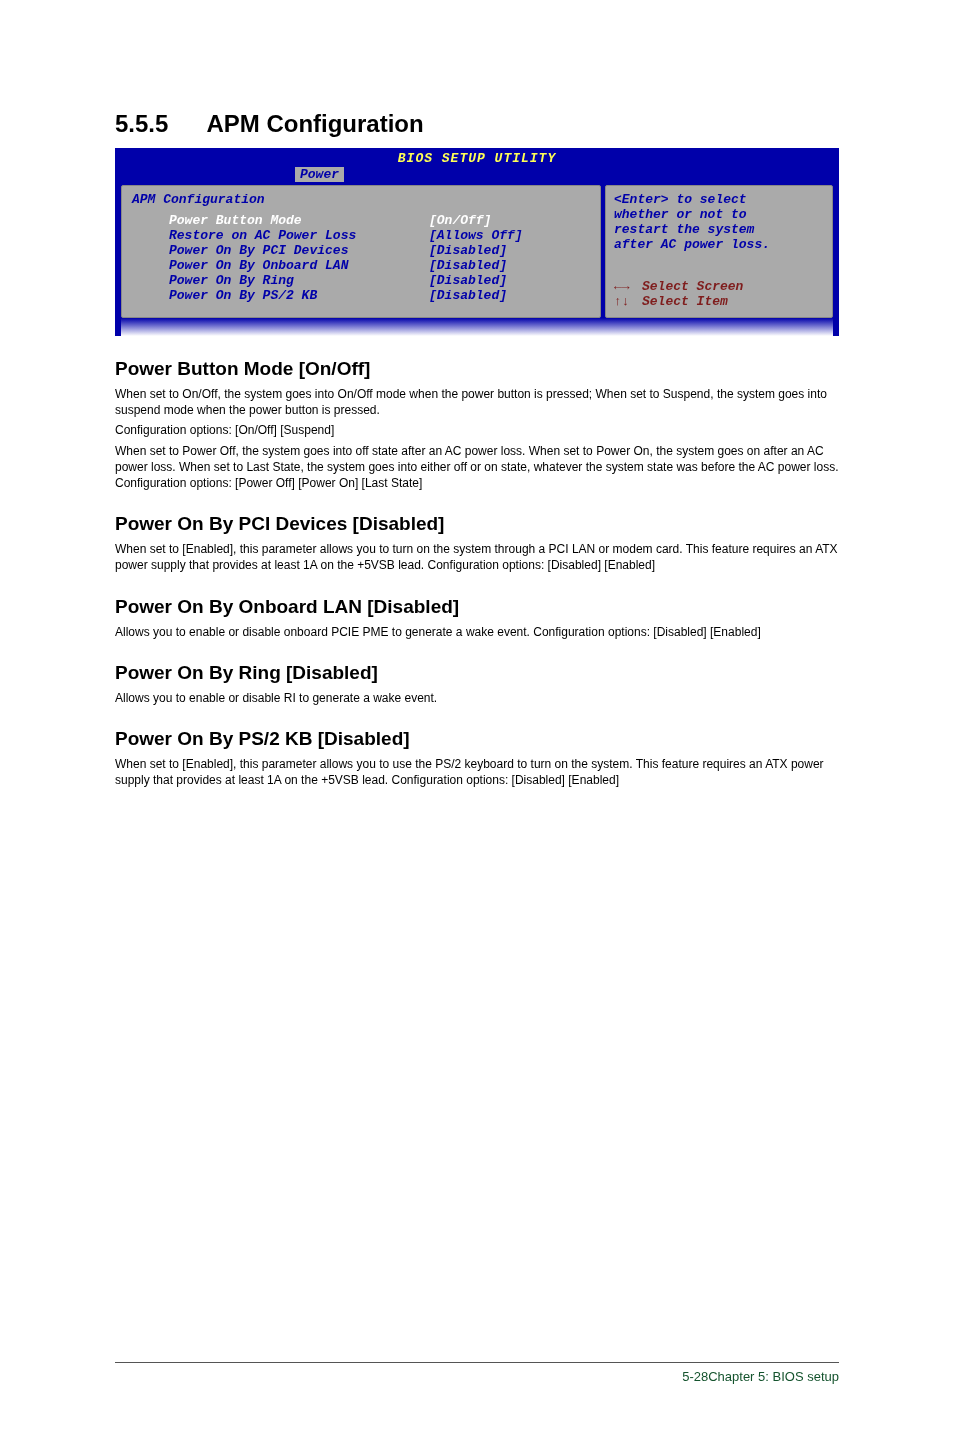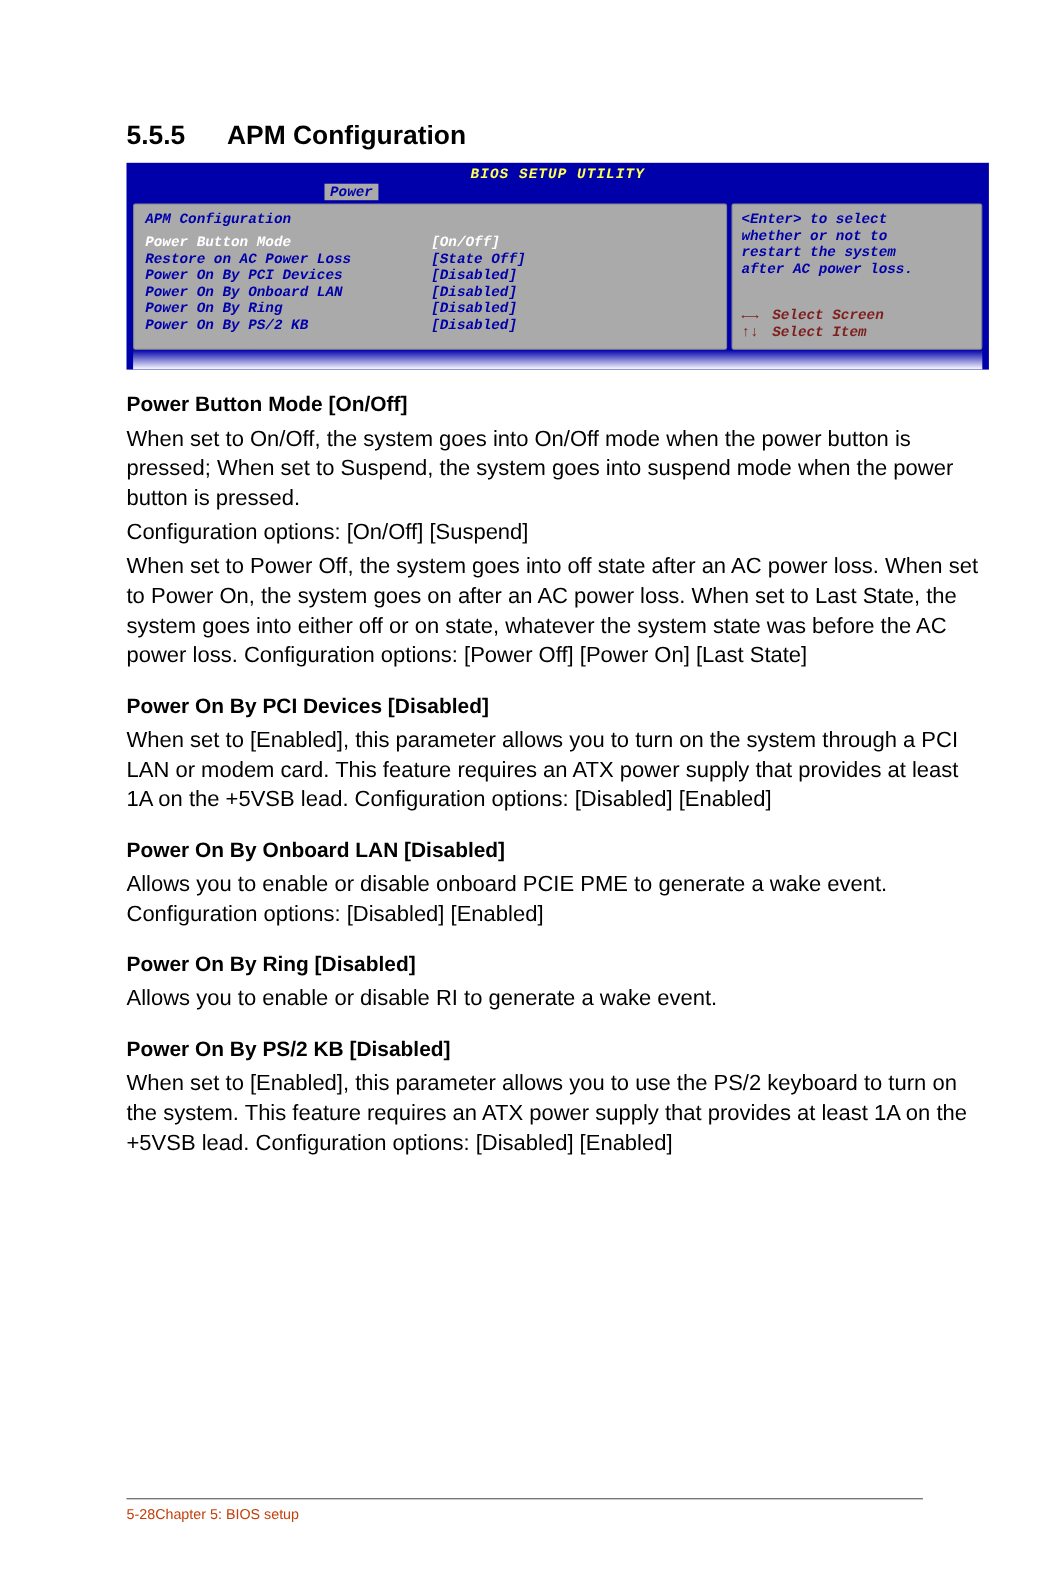--- a/index.html
+++ b/index.html
@@ -6,21 +6,21 @@
     margin: 0;
     padding: 0;
     background: #fff;
     font-family: Arial, Helvetica, sans-serif;
     color: #000;
   }
   .page {
     width: 954px;
     min-height: 1438px;
     margin: 0 auto;
-    padding: 110px 55px 0 115px;
+    padding: 110px 115px 0 115px;
     box-sizing: border-box;
     position: relative;
   }
   h2.section-num {
     font-size: 24px;
     font-weight: bold;
     margin: 0 0 10px 0;
   }
   .section-num .num { margin-right: 38px; }
   .bios-box {
@@ -64,20 +64,21 @@
     border-radius: 2px;
     border: 1px solid #888;
   }
   .bios-left .panel-title {
     color: #0000aa;
     font-weight: bold;
     margin-bottom: 6px;
   }
   .bios-left .opt-row {
     display: flex;
+    margin-left: 37px;
   }
   .bios-left .opt-row .k { width: 260px; }
   .bios-left .opt-row .v { }
   .sel-row .k, .sel-row .v {
     background: #aaaaaa;
     color: #ffffff;
   }
   .bios-right {
     width: 210px;
     background: #aaaaaa;
@@ -102,35 +103,35 @@
     height: 18px;
     background: linear-gradient(to bottom, #0000aa 0%, #ffffff 100%);
     margin: 0 6px;
   }
   h3.subhead {
     font-size: 19px;
     font-weight: bold;
     margin: 22px 0 6px 0;
   }
   p.body {
-    font-size: 20px;
+    font-size: 12px;
     line-height: 1.35;
     margin: 0 0 4px 0;
   }
   .footer {
     position: absolute;
     bottom: 54px;
     left: 115px;
     right: 115px;
     border-top: 1px solid #555;
     padding-top: 6px;
     font-size: 13px;
     display: flex;
-    justify-content: flex-start;
-    color: #c2410c;
+    justify-content: flex-end;
+    color: #14532d;
   }
 </style>
 </head>
 <body>
 
 <div class="page">
 
   <h2 class="section-num">
     <span class="num">5.5.5</span><span>APM Configuration</span>
   </h2>
@@ -142,21 +143,21 @@
     </div>
     <div class="bios-body">
       <div class="bios-left">
         <div class="panel-title">APM Configuration</div>
         <div class="opt-row sel-row">
           <span class="k">Power Button Mode</span>
           <span class="v">[On/Off]</span>
         </div>
         <div class="opt-row">
           <span class="k">Restore on AC Power Loss</span>
-          <span class="v">[State Off]</span>
+          <span class="v">[Allows Off]</span>
         </div>
         <div class="opt-row">
           <span class="k"></span>
           <span class="v"></span>
         </div>
         <div class="opt-row">
           <span class="k">Power On By PCI Devices</span>
           <span class="v">[Disabled]</span>
         </div>
         <div class="opt-row">

